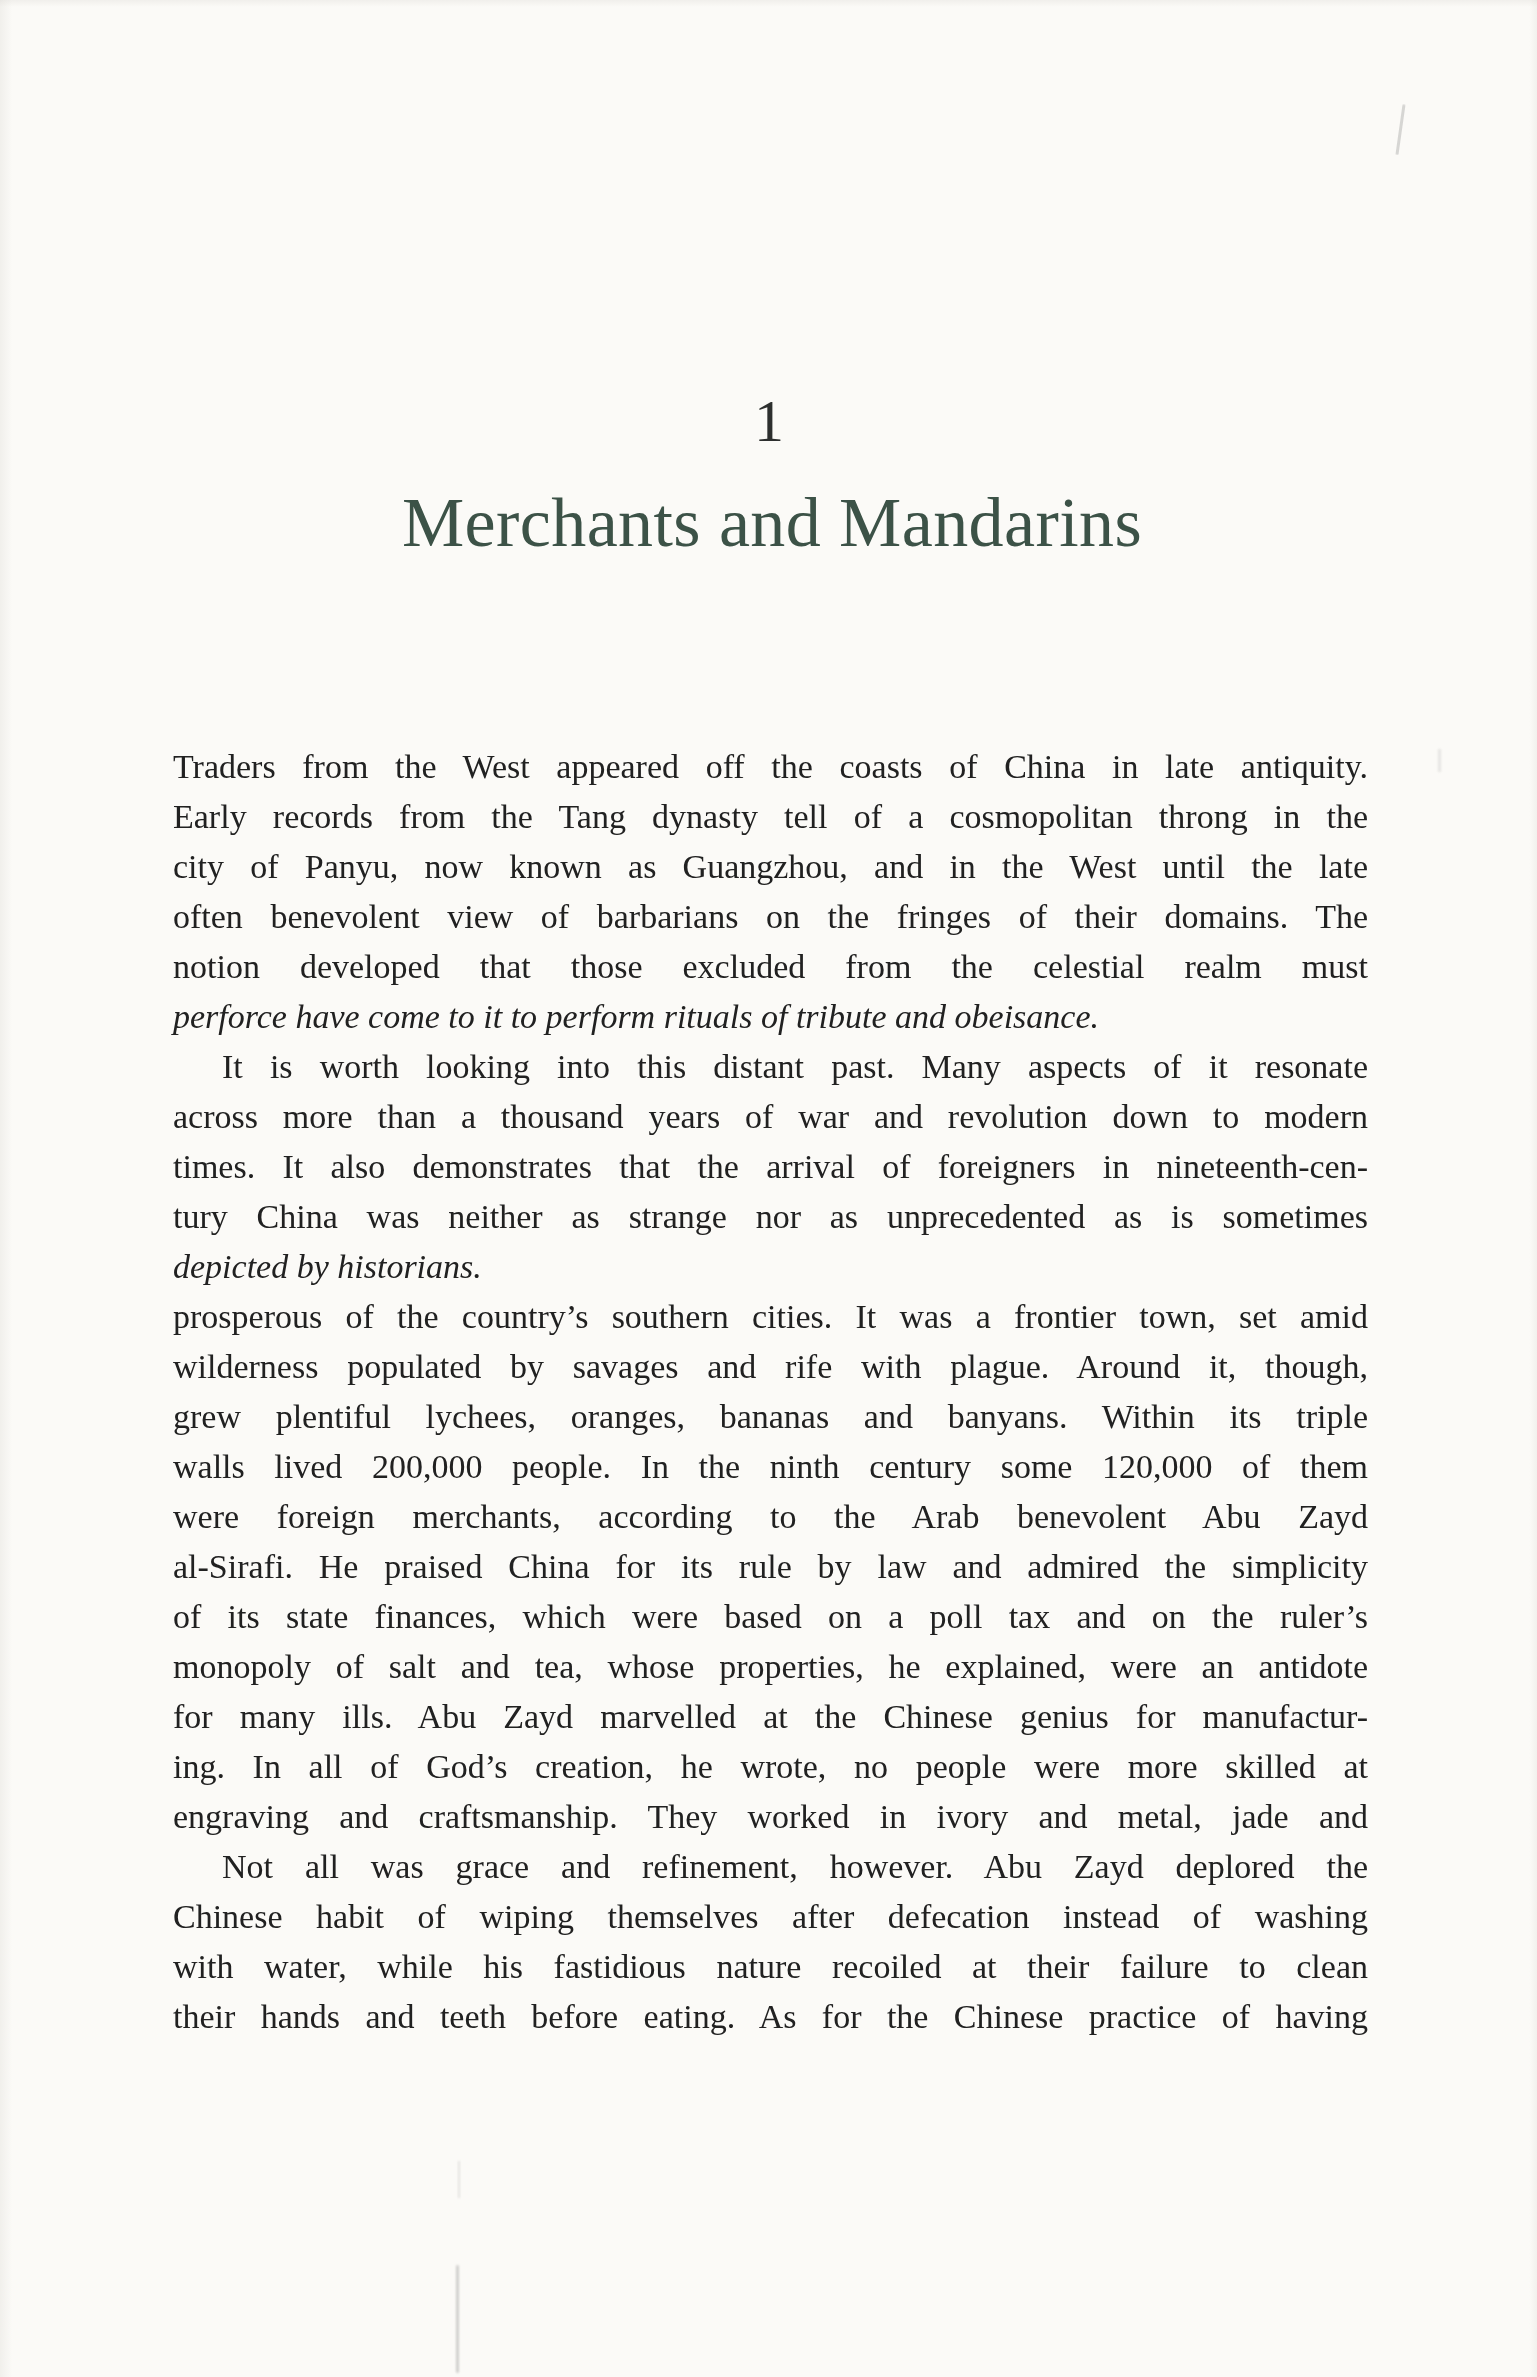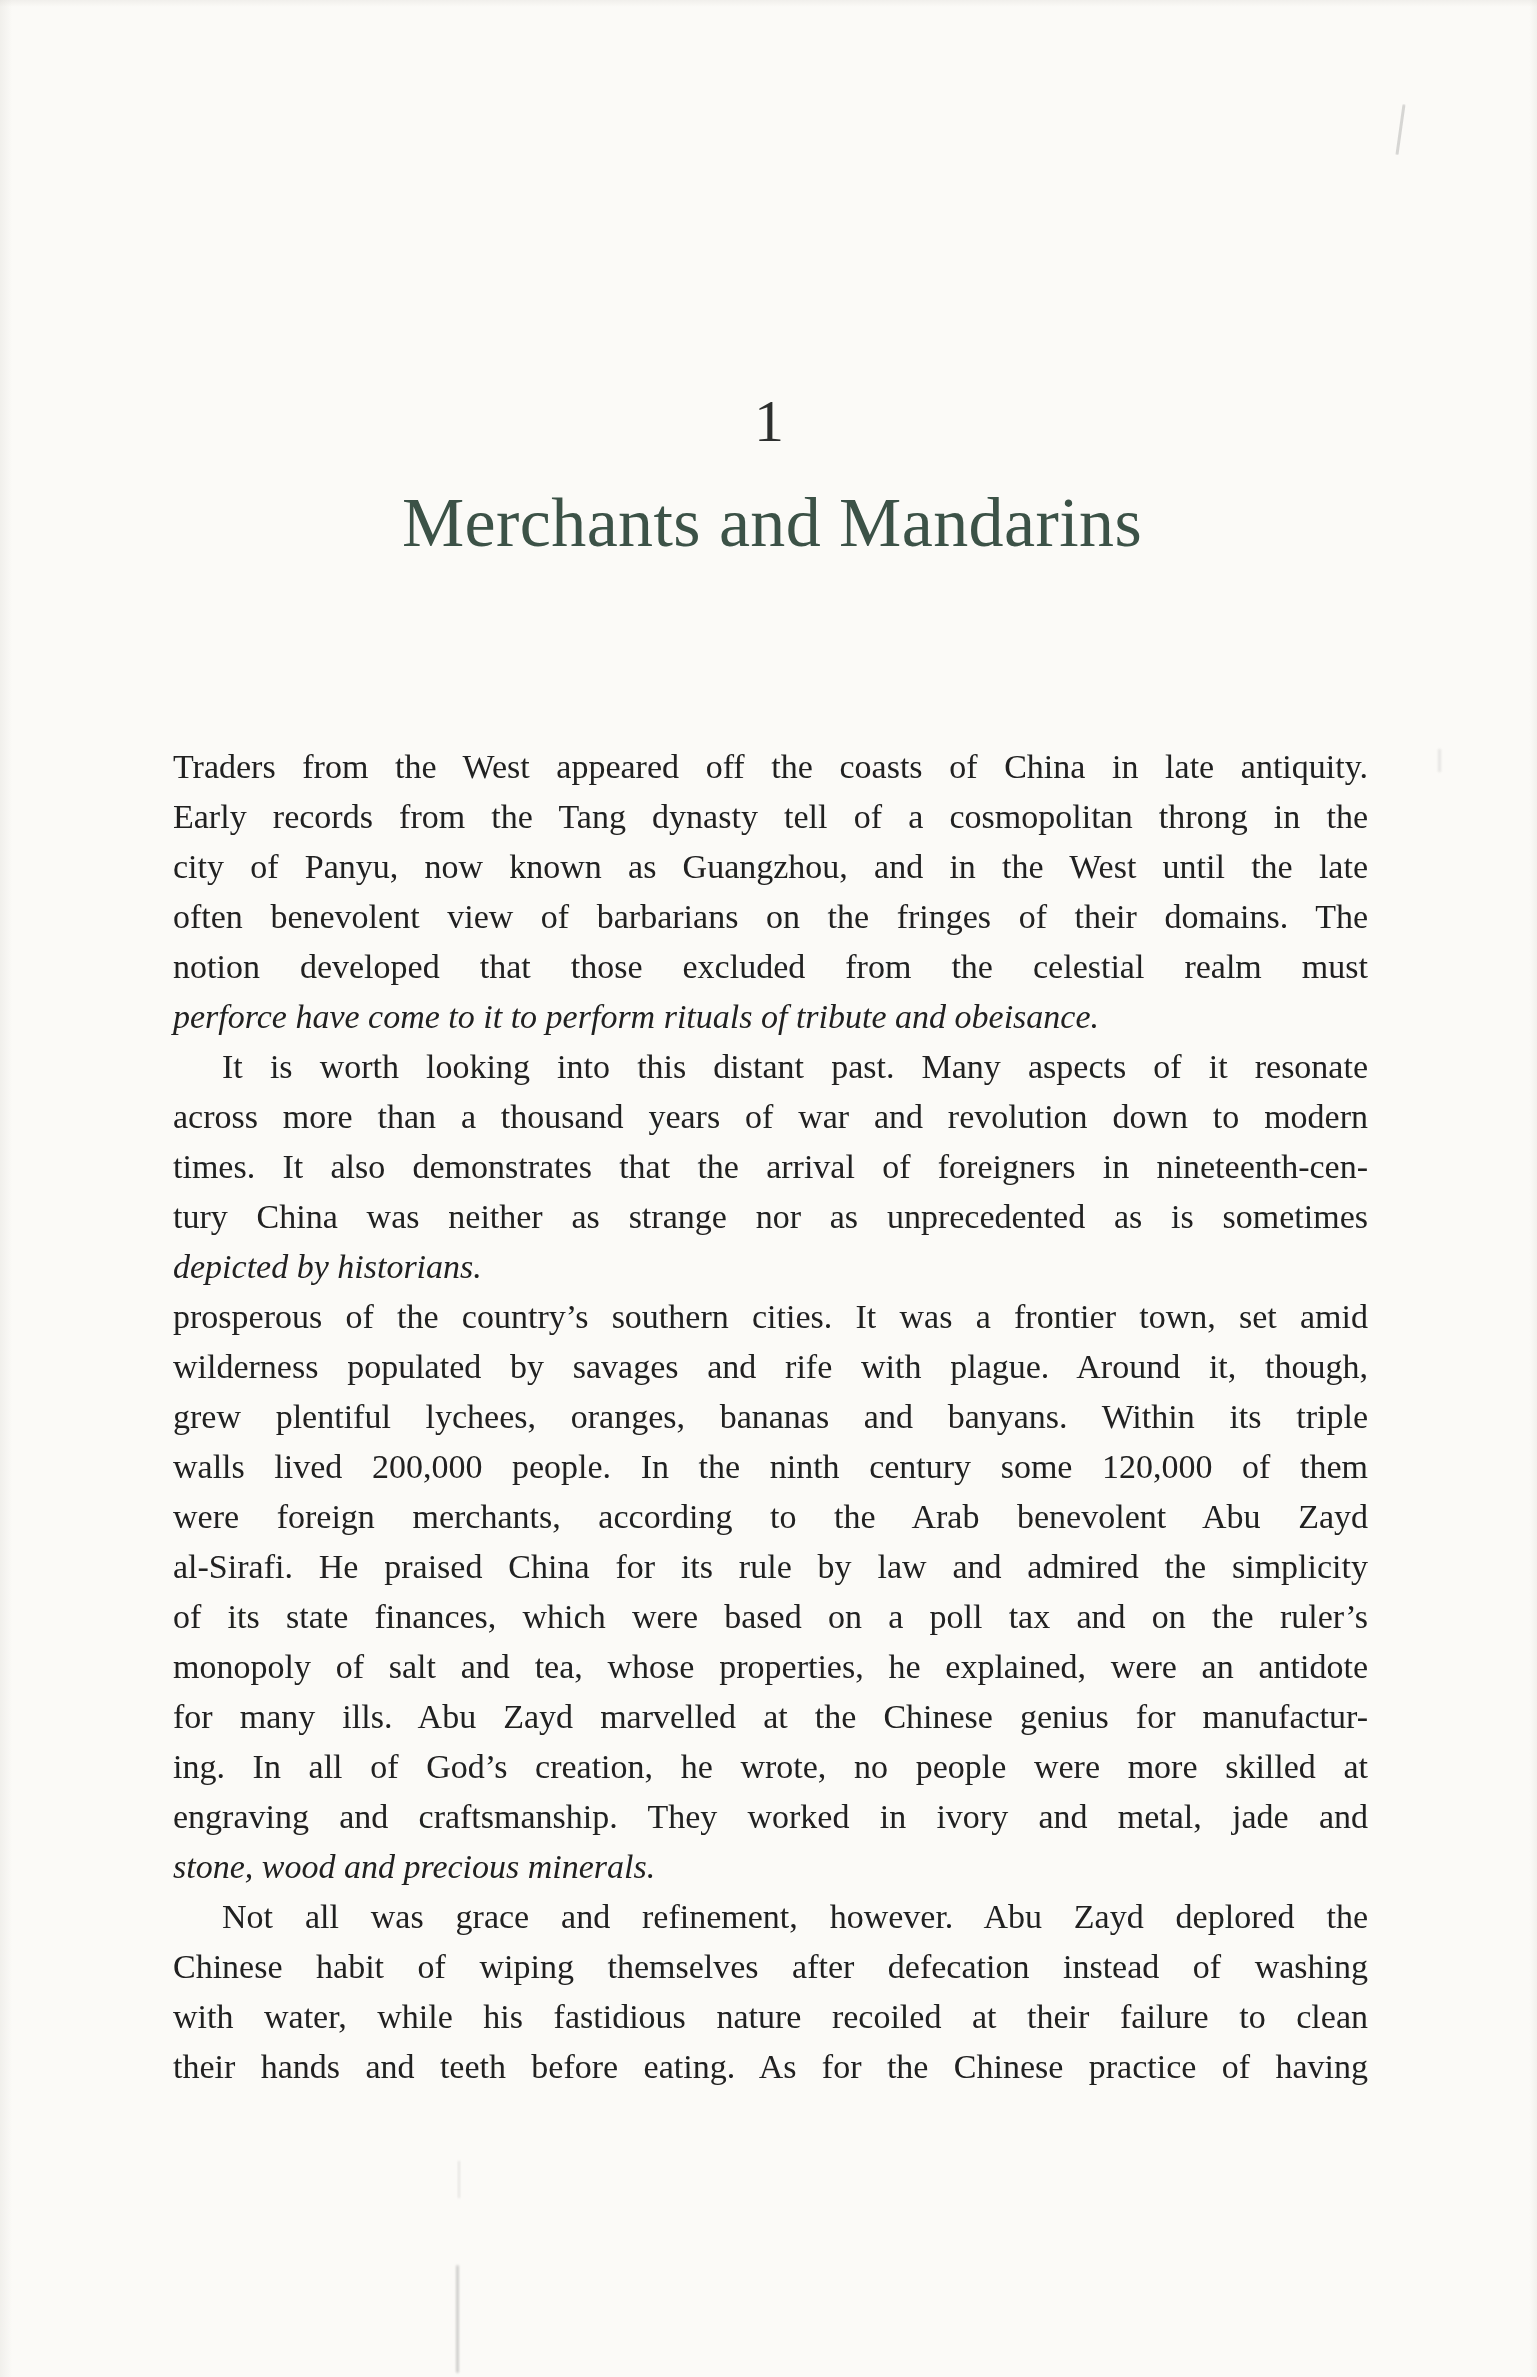--- a/index.html
+++ b/index.html
@@ -142,21 +142,20 @@
       <div class="line">wilderness populated by savages and rife with plague. Around it, though,</div>
       <div class="line">grew plentiful lychees, oranges, bananas and banyans. Within its triple</div>
       <div class="line">walls lived 200,000 people. In the ninth century some 120,000 of them</div>
       <div class="line">were foreign merchants, according to the Arab benevolent Abu Zayd</div>
       <div class="line">al-Sirafi. He praised China for its rule by law and admired the simplicity</div>
       <div class="line">of its state finances, which were based on a poll tax and on the ruler’s</div>
       <div class="line">monopoly of salt and tea, whose properties, he explained, were an antidote</div>
       <div class="line">for many ills. Abu Zayd marvelled at the Chinese genius for manufactur-</div>
       <div class="line">ing. In all of God’s creation, he wrote, no people were more skilled at</div>
       <div class="line">engraving and craftsmanship. They worked in ivory and metal, jade and</div>
-      <div class="line last">stone, wood and precious minerals.</div>
       <div class="line indent">Not all was grace and refinement, however. Abu Zayd deplored the</div>
       <div class="line">Chinese habit of wiping themselves after defecation instead of washing</div>
       <div class="line">with water, while his fastidious nature recoiled at their failure to clean</div>
       <div class="line">their hands and teeth before eating. As for the Chinese practice of having</div>
     </div>
 
   <div class="artifact artifact-streak-long"></div>
   <div class="artifact artifact-streak-short"></div>
   <div class="artifact artifact-tick-topright"></div>
   <div class="artifact artifact-mark-right"></div>

